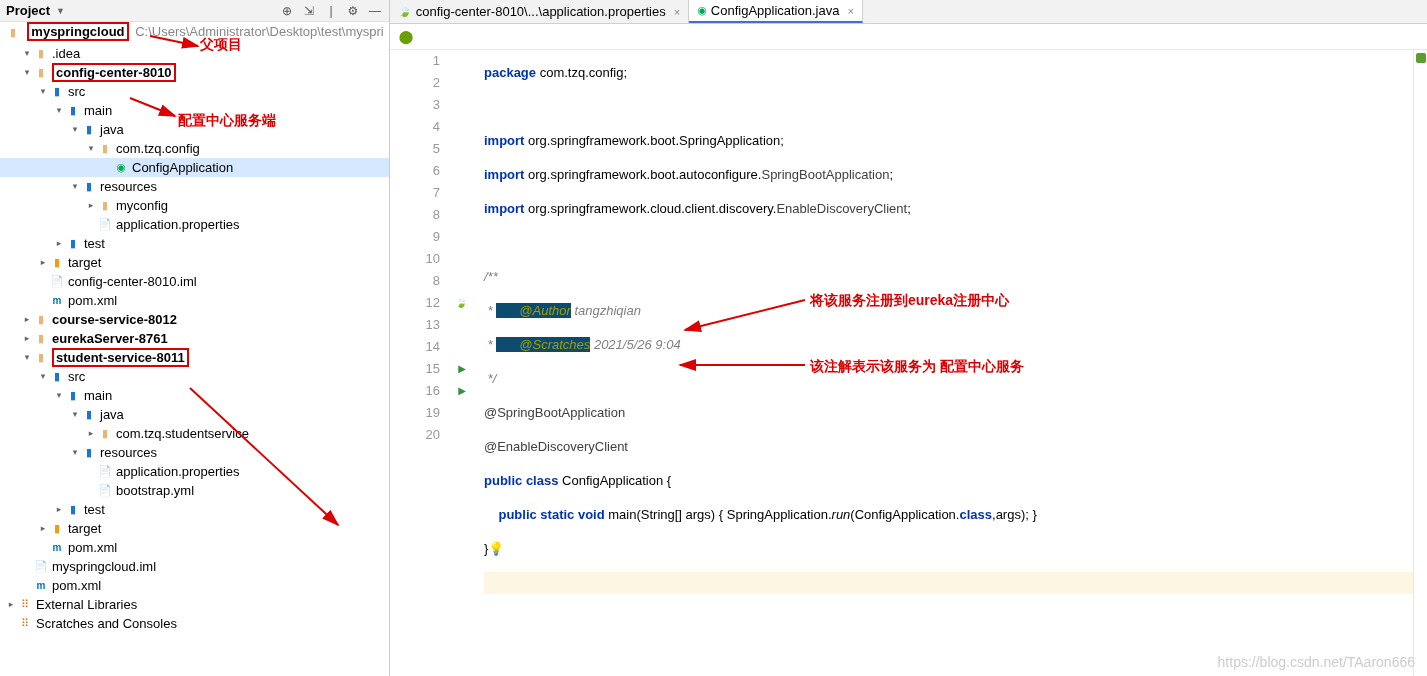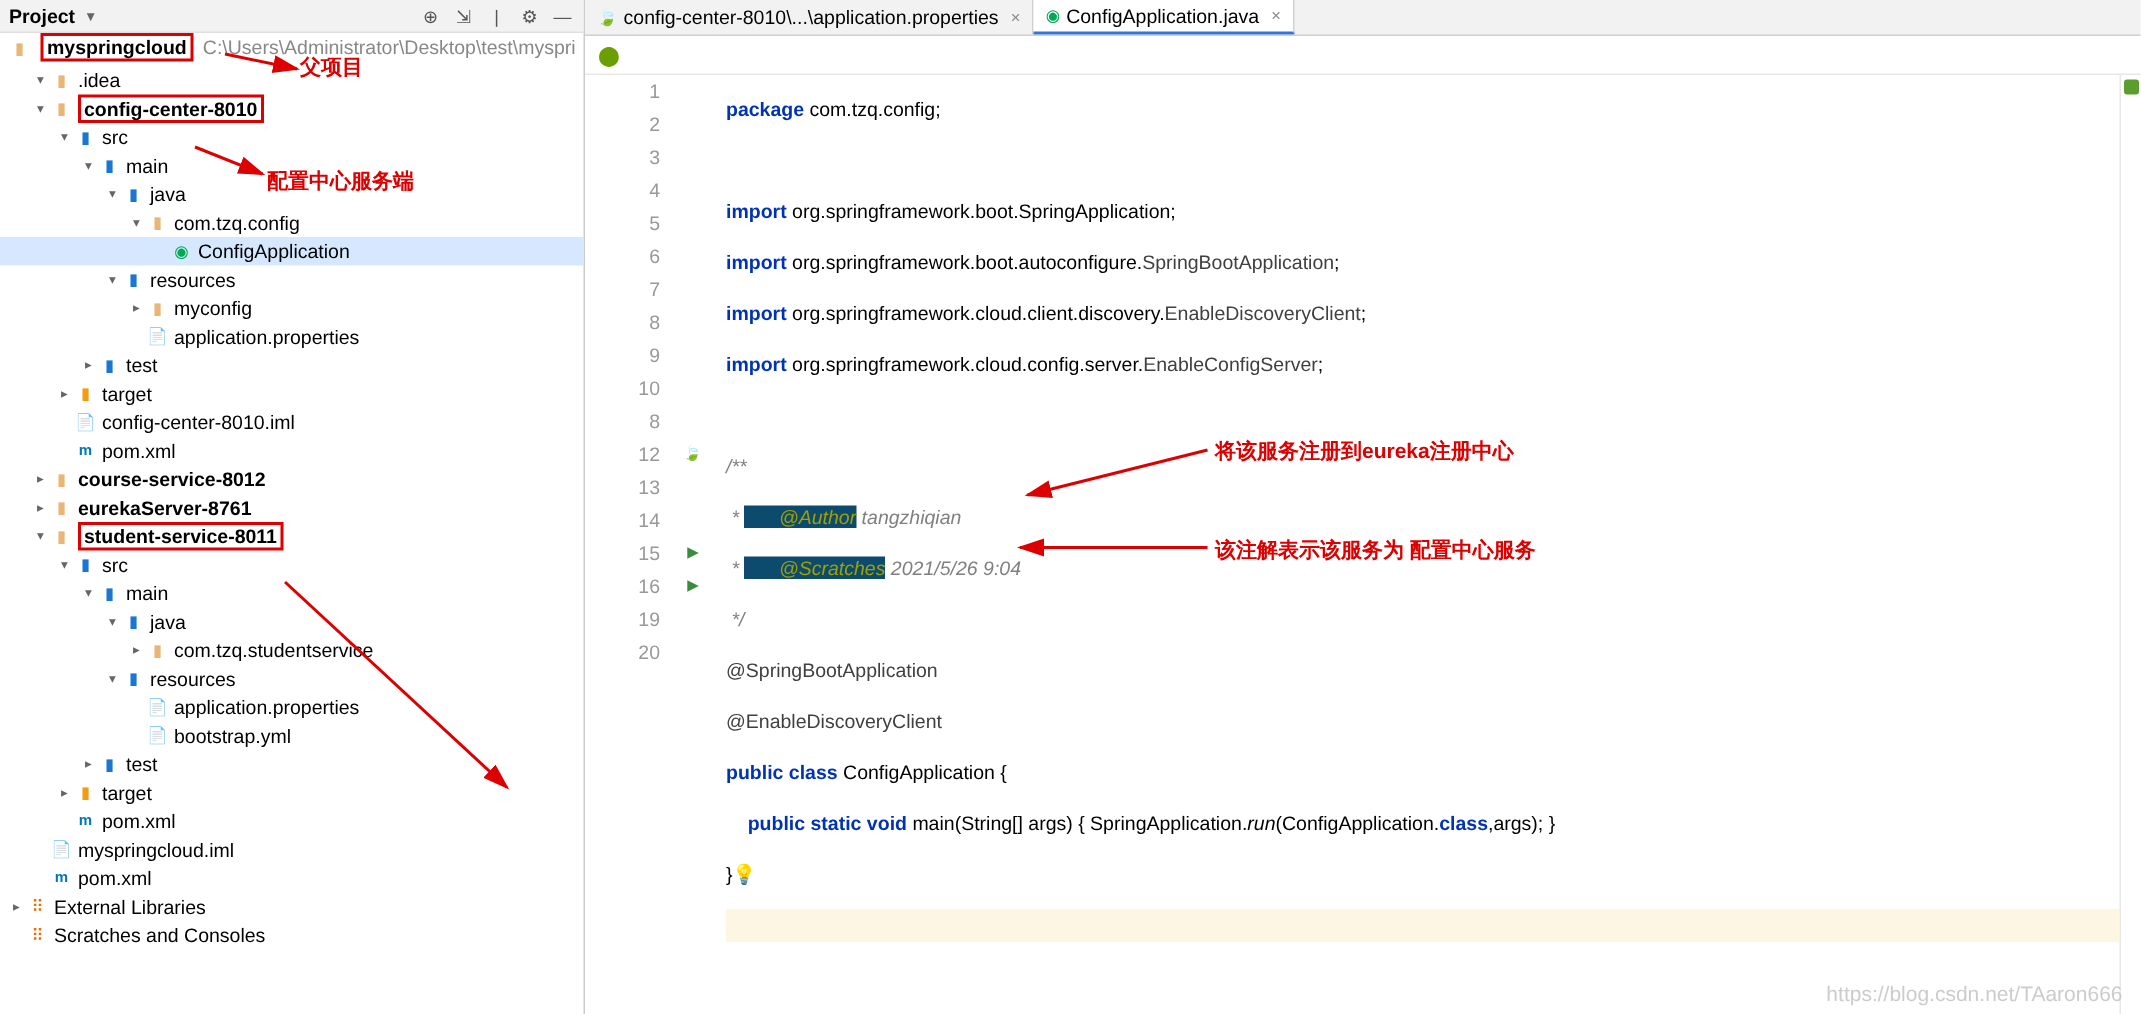--- a/index.html
+++ b/index.html
@@ -305,21 +305,20 @@
           </div>
           <div></div>
           <div></div>
         </div>
       <div class="code" id="code">
           <div class="line"><span class="kw">package </span><span class="pkg">com.tzq.config;</span></div>
           <div class="line"></div>
           <div class="line"><span class="kw">import </span><span class="pkg">org.springframework.boot.SpringApplication;</span></div>
           <div class="line"><span class="kw">import </span><span class="pkg">org.springframework.boot.autoconfigure.</span><span class="ann">SpringBootApplication</span><span class="pkg">;</span></div>
           <div class="line"><span class="kw">import </span><span class="pkg">org.springframework.cloud.client.discovery.</span><span class="ann">EnableDiscoveryClient</span><span class="pkg">;</span></div>
-          <div class="line"><span class="kw">import </span><span class="pkg">org.springframework.cloud.config.server.</span><span class="ann">EnableConfigServer</span><span class="pkg">;</span></div>
           <div class="line"></div>
           <div class="line"><span class="cmt">/**</span></div>
           <div class="line"><span class="cmt"> * </span><span class="ann2">@Author</span><span class="cmt"> tangzhiqian</span></div>
           <div class="line"><span class="cmt"> * </span><span class="ann2">@Scratches</span><span class="cmt"> 2021/5/26 9:04</span></div>
           <div class="line"><span class="cmt"> */</span></div>
           <div class="line"><span class="ann">@SpringBootApplication</span></div>
           <div class="line"><span class="ann">@EnableDiscoveryClient</span></div>
           <div class="line"><span class="kw">public class </span><span class="cls">ConfigApplication </span><span class="pkg">{</span></div>
           <div class="line"><span class="pkg">    </span><span class="kw">public static void </span><span class="cls">main</span><span class="pkg">(String[] args) { SpringApplication.</span><span class="mth">run</span><span class="pkg">(ConfigApplication.</span><span class="kw">class</span><span class="pkg">,args); }</span></div>
           <div class="line"><span class="pkg">}</span><span class="bulb">💡</span></div>

